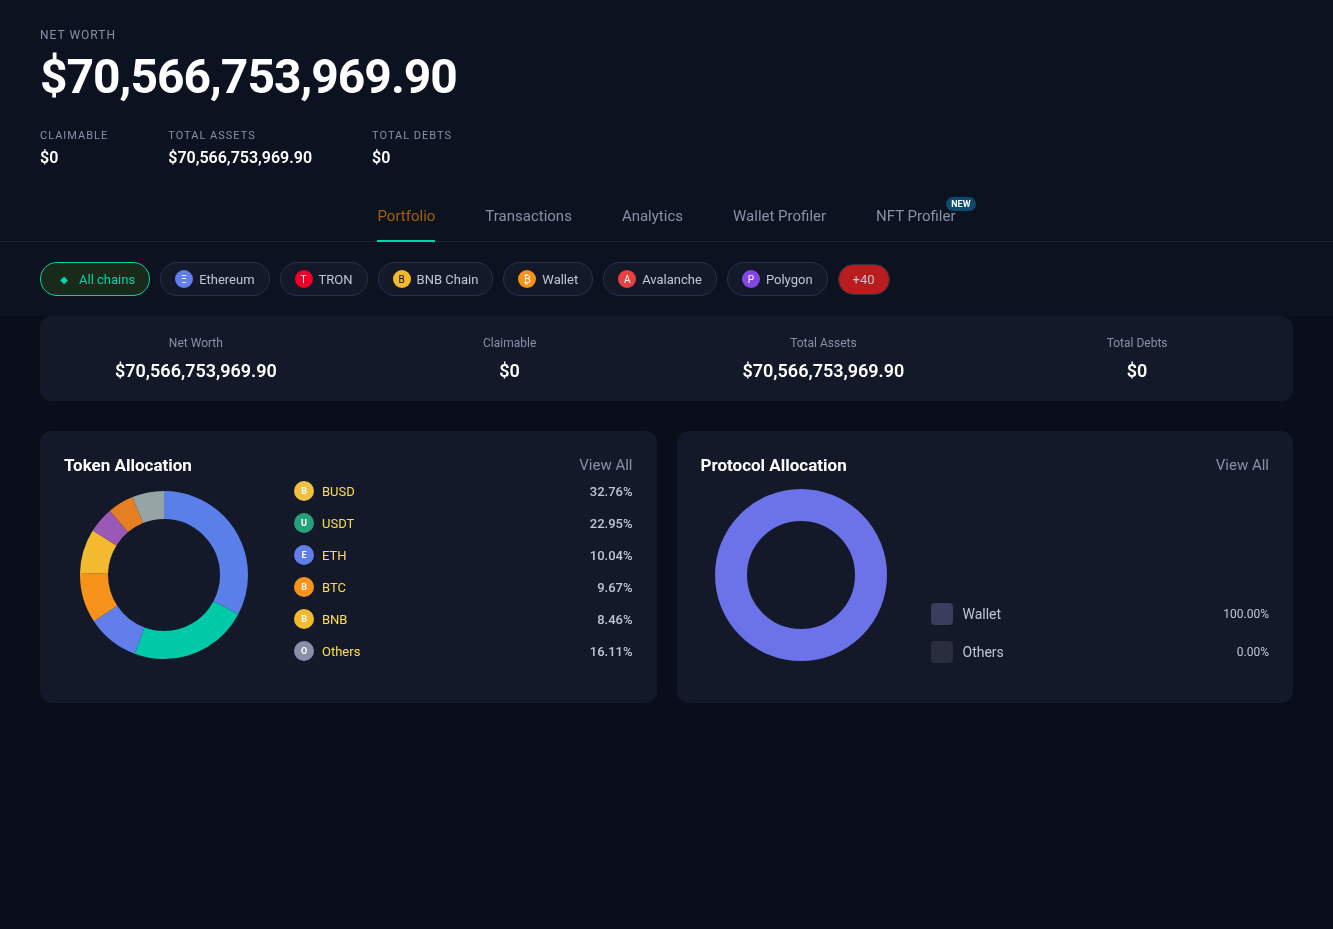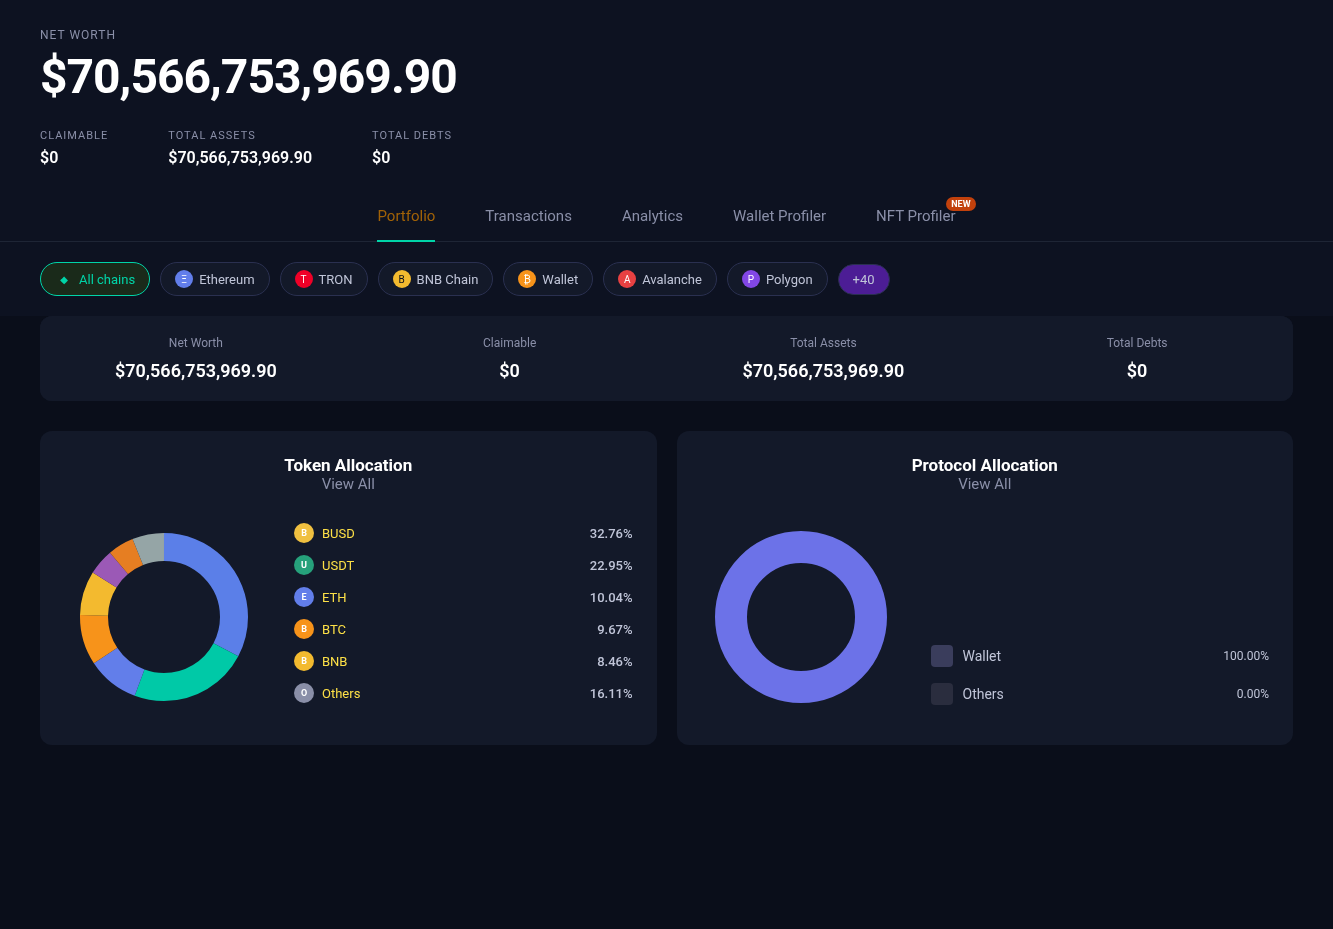--- a/index.html
+++ b/index.html
@@ -80,21 +80,21 @@
       left: 0;
       right: 0;
       height: 2px;
       background-color: #00d4a8;
     }
 
     .nav-tab .new-badge {
       position: absolute;
       top: -10px;
       right: -20px;
-      background-color: #c2410c;
+      background-color: #0c4a6e;
       color: #fff;
       font-size: 9px;
       font-weight: 700;
       padding: 2px 5px;
       border-radius: 8px;
     }
 
     .chains-row {
       display: flex;
       align-items: center;
@@ -137,21 +137,21 @@
       font-size: 10px;
     }
     .chain-icon.ethereum { background: #627eea; color: #fff; }
     .chain-icon.tron { background: #ef0027; color: #fff; }
     .chain-icon.bnb { background: #f3ba2f; color: #0a0e1a; }
     .chain-icon.bitcoin { background: #f7931a; color: #fff; }
     .chain-icon.avalanche { background: #e84142; color: #fff; }
     .chain-icon.polygon { background: #8247e5; color: #fff; }
 
     .more-chains {
-      background-color: #4c1d95;
+      background-color: #b91c1c;
       border: 1px solid #2a3050;
       color: #c0c5d8;
       border-radius: 20px;
       padding: 7px 14px;
       font-size: 13px;
       cursor: pointer;
       text-align: center;
     }
 
     .summary-cards {
@@ -190,24 +190,22 @@
     }
 
     .allocation-panel {
       background-color: #131929;
       border-radius: 12px;
       padding: 24px;
     }
 
     .panel-header {
       display: flex;
-      justify-content: flex-start;
-      align-items: center;
-      margin-bottom: 24px;
-      flex-direction: column;
+      justify-content: space-between;
+      align-items: center;
     }
 
     .panel-title {
       font-size: 17px;
       font-weight: 700;
       color: #ffffff;
     }
 
     .view-all-btn {
       font-size: 15px;

